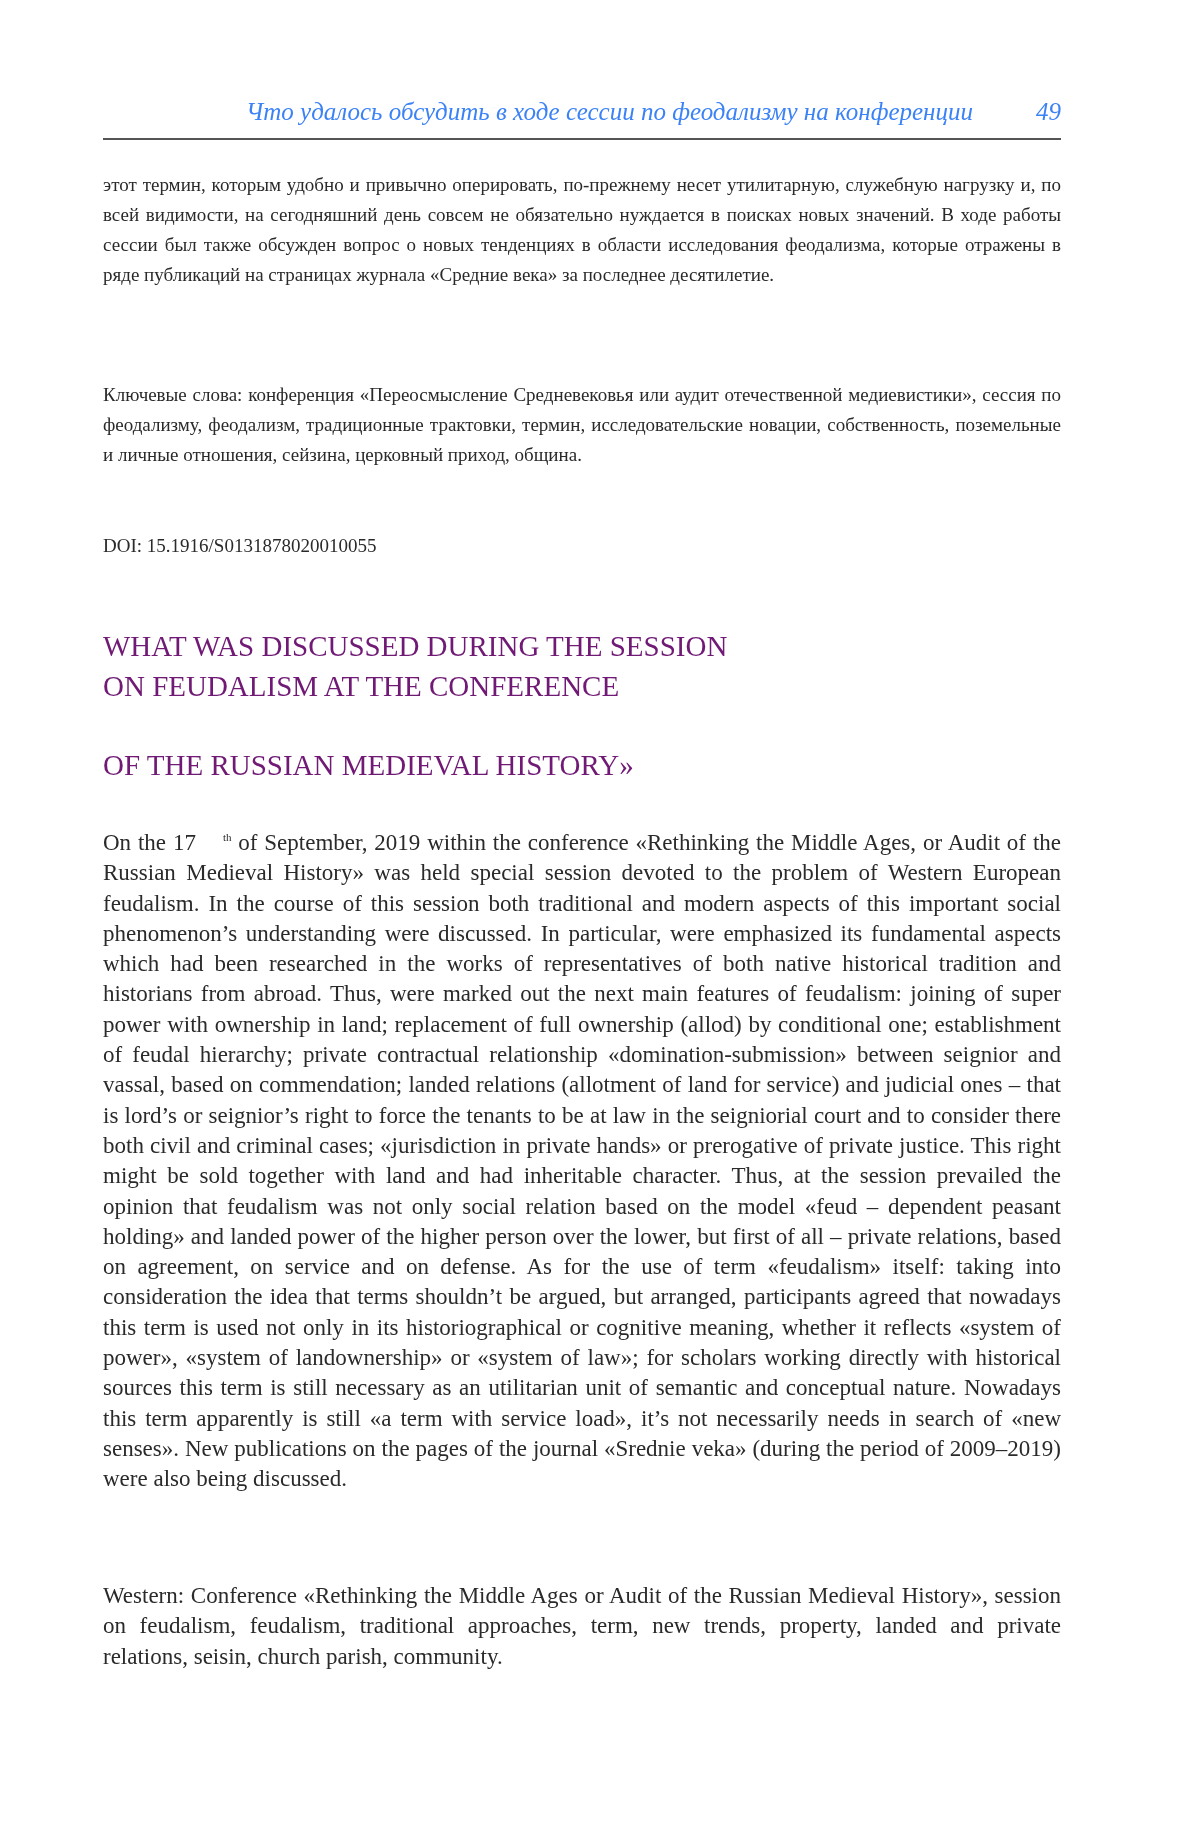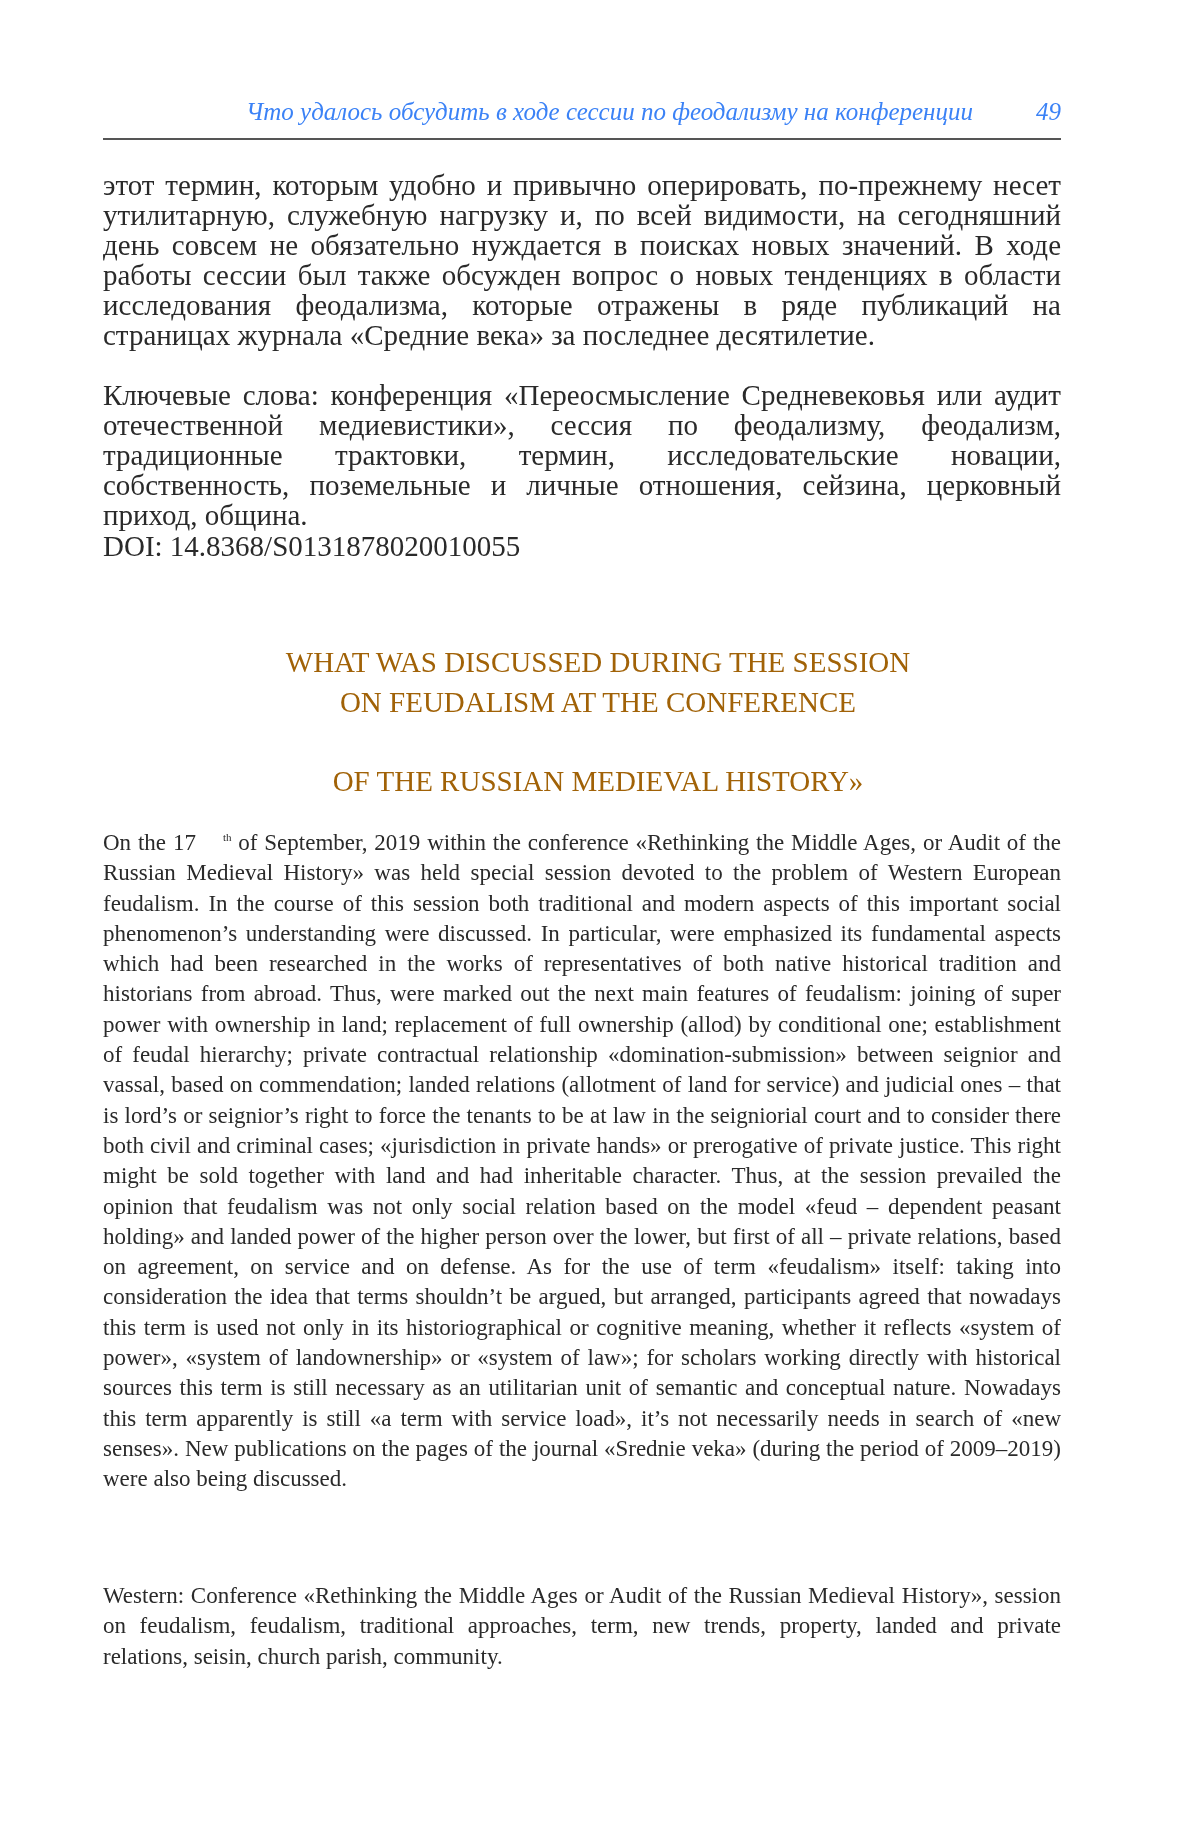--- a/index.html
+++ b/index.html
@@ -4,47 +4,47 @@
 <style>
   html, body { margin: 0; padding: 0; background: #ffffff; }
   body { width: 1200px; height: 1842px; position: relative; overflow: hidden;
          font-family: "Liberation Serif", "DejaVu Serif", serif; color: #2a2a2a; }
   .page { position: absolute; left: 103px; top: 0; width: 958px; }
   .running-head { position: absolute; top: 98px; left: 0; width: 958px; height: 40px;
                   font-style: italic; font-size: 25px; color: #3b82f6; }
   .running-head .title { position: absolute; right: 88px; top: 0; }
   .running-head .pnum { position: absolute; right: 0; top: 0; }
   .rule { position: absolute; top: 138px; left: 0; width: 958px; height: 0; border-top: 2px solid #555; }
-  .para { position: absolute; left: 0; width: 958px; text-align: justify; font-size: 29px; line-height: 30px; margin: 0; }
+  .para { position: absolute; left: 0; width: 958px; text-align: justify; font-size: 19px; line-height: 30px; margin: 0; }
   .para.en { font-size: 23px; line-height: 30.3px; }
   .ru-abstract { top: 170px; }
   .ru-keywords { top: 380px; }
   .doi { top: 531px; }
-  .en-title { position: absolute; top: 627px; left: 0; width: 958px; text-align: center;
-              font-size: 29px; line-height: 39.5px; margin: 16px; font-weight: normal; color: #a16207; }
+  .en-title { position: absolute; top: 627px; left: 0; width: 958px; 
+              font-size: 29px; line-height: 39.5px; margin: 0; font-weight: normal; color: #701a75; }
   .en-abstract { top: 828px; }
   .en-keywords { top: 1581px; }
   .label { font-weight: normal; }
   sup { font-size: 11px; line-height: 0; vertical-align: 9px; margin-left: 27px; }
 </style>
 </head>
 <body>
 
 <div class="page">
   <div class="running-head">
     <span class="title">Что удалось обсудить в ходе сессии по феодализму на конференции</span>
     <span class="pnum">49</span>
   </div>
   <div class="rule"></div>
 
   <p class="para ru-abstract">этот термин, которым удобно и привычно оперировать, по-прежнему несет утилитарную, служебную нагрузку и, по всей видимости, на сегодняшний день совсем не обязательно нуждается в поисках новых значений. В ходе работы сессии был также обсужден вопрос о новых тенденциях в области исследования феодализма, которые отражены в ряде публикаций на страницах журнала «Средние века» за последнее десятилетие.</p>
 
   <p class="para ru-keywords"><span class="label">Ключевые слова:</span><span> конференция «Переосмысление Средневековья или аудит отечественной медиевистики», сессия по феодализму, феодализм, традиционные трактовки, термин, исследовательские новации, собственность, поземельные и личные отношения, сейзина, церковный приход, община.</span></p>
 
-  <p class="para doi"><span class="label">DOI:</span><span> 14.8368/S0131878020010055</span></p>
+  <p class="para doi"><span class="label">DOI:</span><span> 15.1916/S0131878020010055</span></p>
 
   <h2 class="en-title">
     <span>WHAT WAS DISCUSSED DURING THE SESSION</span><br>
     <span>ON FEUDALISM AT THE CONFERENCE</span><br>
     <br>
     <span>OF THE RUSSIAN MEDIEVAL HISTORY»</span>
   </h2>
 
   <p class="para en en-abstract"><span>On the 17</span><sup>th</sup><span> of September, 2019 within the conference «Rethinking the Middle Ages, or Audit of the Russian Medieval History» was held special session devoted to the problem of Western European feudalism. In the course of this session both traditional and modern aspects of this important social phenomenon’s understanding were discussed. In particular, were emphasized its fundamental aspects which had been researched in the works of representatives of both native historical tradition and historians from abroad. Thus, were marked out the next main features of feudalism: joining of super power with ownership in land; replacement of full ownership (allod) by conditional one; establishment of feudal hierarchy; private contractual relationship «domination-submission» between seignior and vassal, based on commendation; landed relations (allotment of land for service) and judicial ones – that is lord’s or seignior’s right to force the tenants to be at law in the seigniorial court and to consider there both civil and criminal cases; «jurisdiction in private hands» or prerogative of private justice. This right might be sold together with land and had inheritable character. Thus, at the session prevailed the opinion that feudalism was not only social relation based on the model «feud – dependent peasant holding» and landed power of the higher person over the lower, but first of all – private relations, based on agreement, on service and on defense. As for the use of term «feudalism» itself:  taking into consideration the idea that terms shouldn’t be argued, but arranged, participants agreed that nowadays this term is used not only in its historiographical or cognitive meaning, whether it reflects «system of power», «system of landownership» or «system of law»; for scholars working directly with historical sources this term is still necessary as an utilitarian unit of semantic and conceptual nature. Nowadays this term apparently is still «a term with service load», it’s not necessarily needs in search of «new senses». New publications on the pages of the journal «Srednie veka» (during the period of 2009–2019) were also being discussed.</span></p>
 

